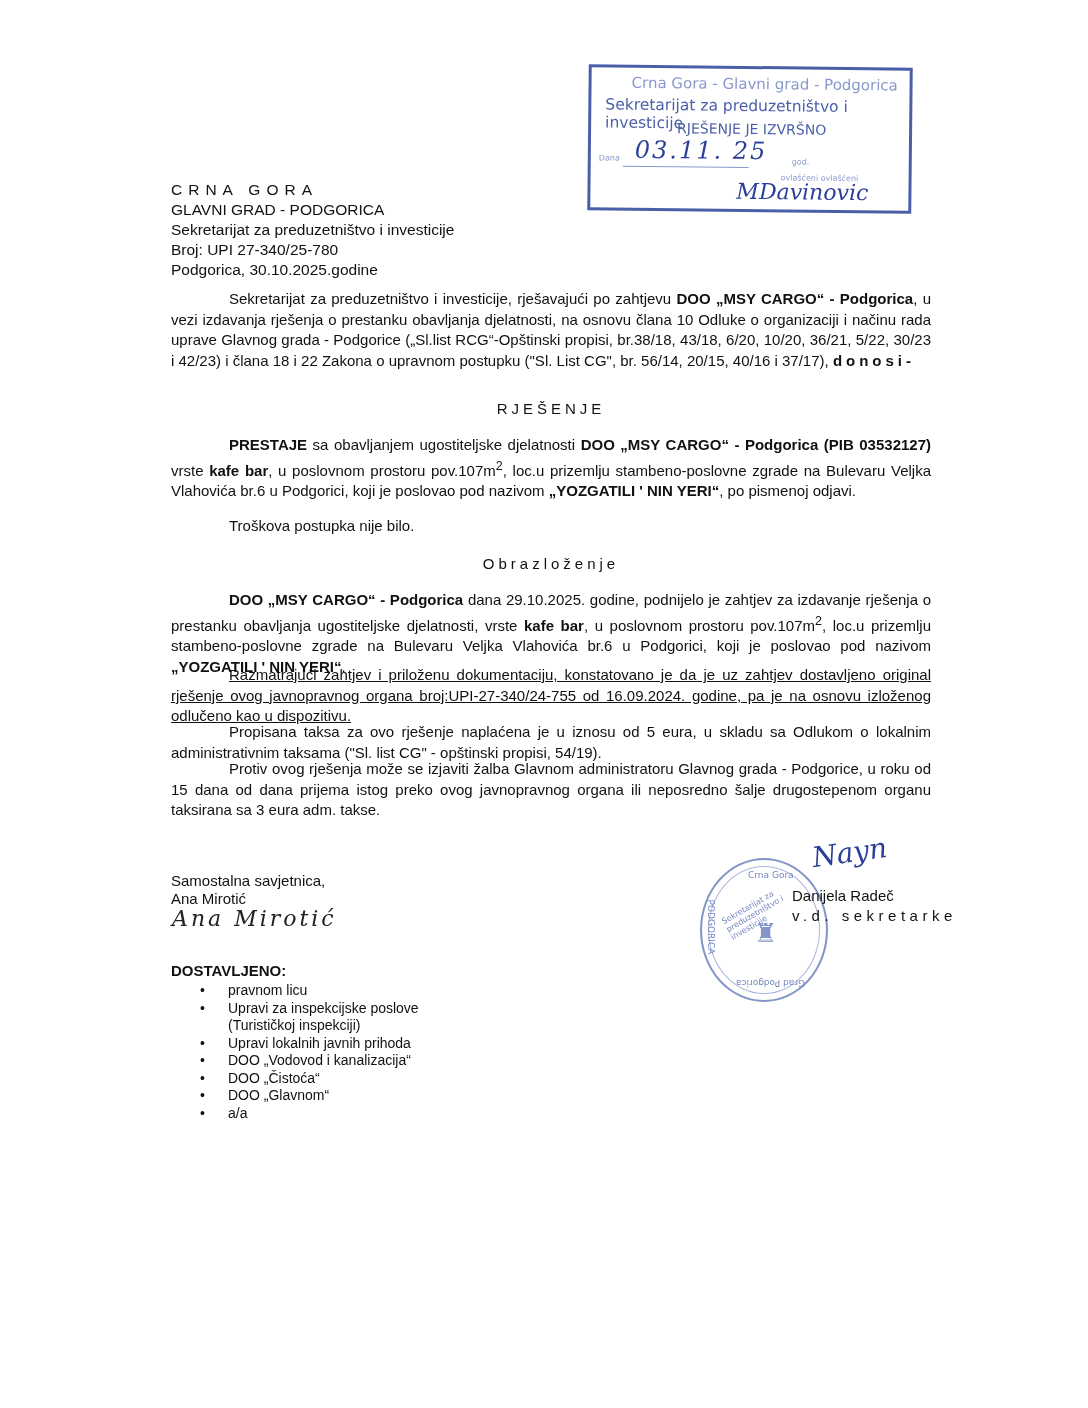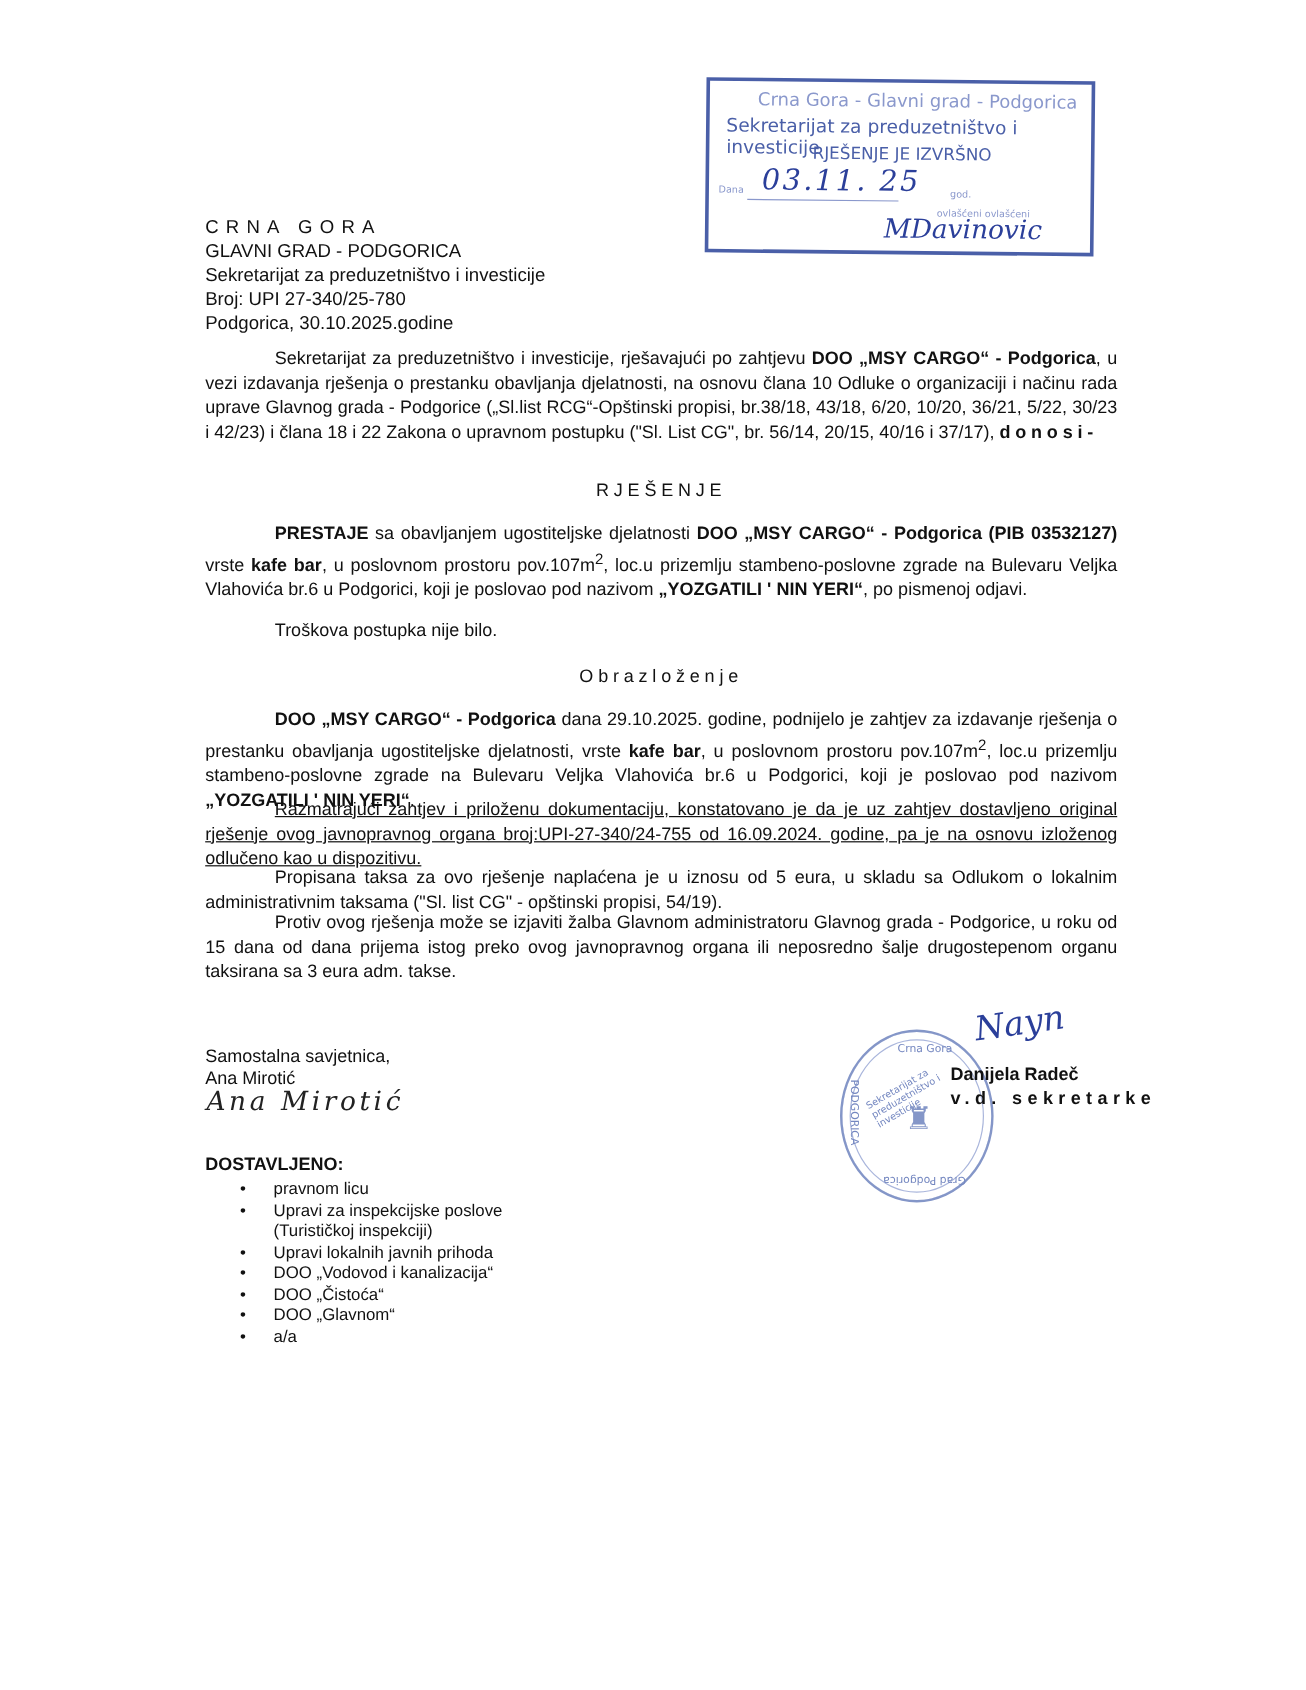--- a/index.html
+++ b/index.html
@@ -40,21 +40,21 @@
 
   .dostav { left: 171px; top: 962px; font-size: 15px; font-weight: bold; }
   .dlist { left: 200px; top: 982px; font-size: 14px; line-height: 17.5px; margin: 0; padding: 0; list-style: none; }
   .dlist li { position: relative; padding-left: 28px; }
   .dlist li .bullet { position: absolute; left: 0; top: 0; }
 
   
   .seal { left: 700px; top: 858px; width: 124px; height: 140px; border-radius: 50%;
           border: 2px solid #8496c8; box-shadow: inset 0 0 0 6px #fff, inset 0 0 0 7px #aab6dc; }
   .seal .txt { position: absolute; font-size: 9px; color: #7487c0; font-family: "DejaVu Sans", sans-serif; }
-  .sign-right { left: 792px; top: 886px; font-size: 15px; font-weight: bold; line-height: 20px; }
+  .sign-right { left: 792px; top: 886px; font-size: 15px; font-weight: normal; line-height: 20px; }
   .sign-right .vd { letter-spacing: 4.5px; }
   .sig-dr { left: 812px; top: 836px; font-size: 28px; font-family: "DejaVu Serif", serif;
             font-style: italic; color: #2b3f9a; transform: rotate(-8deg); }
 </style>
 </head>
 <body>
 
 <div class="abs stamp">
   <span class="l1">Crna Gora - Glavni grad - Podgorica</span>
   <span class="l2">Sekretarijat za preduzetništvo i investicije</span>

